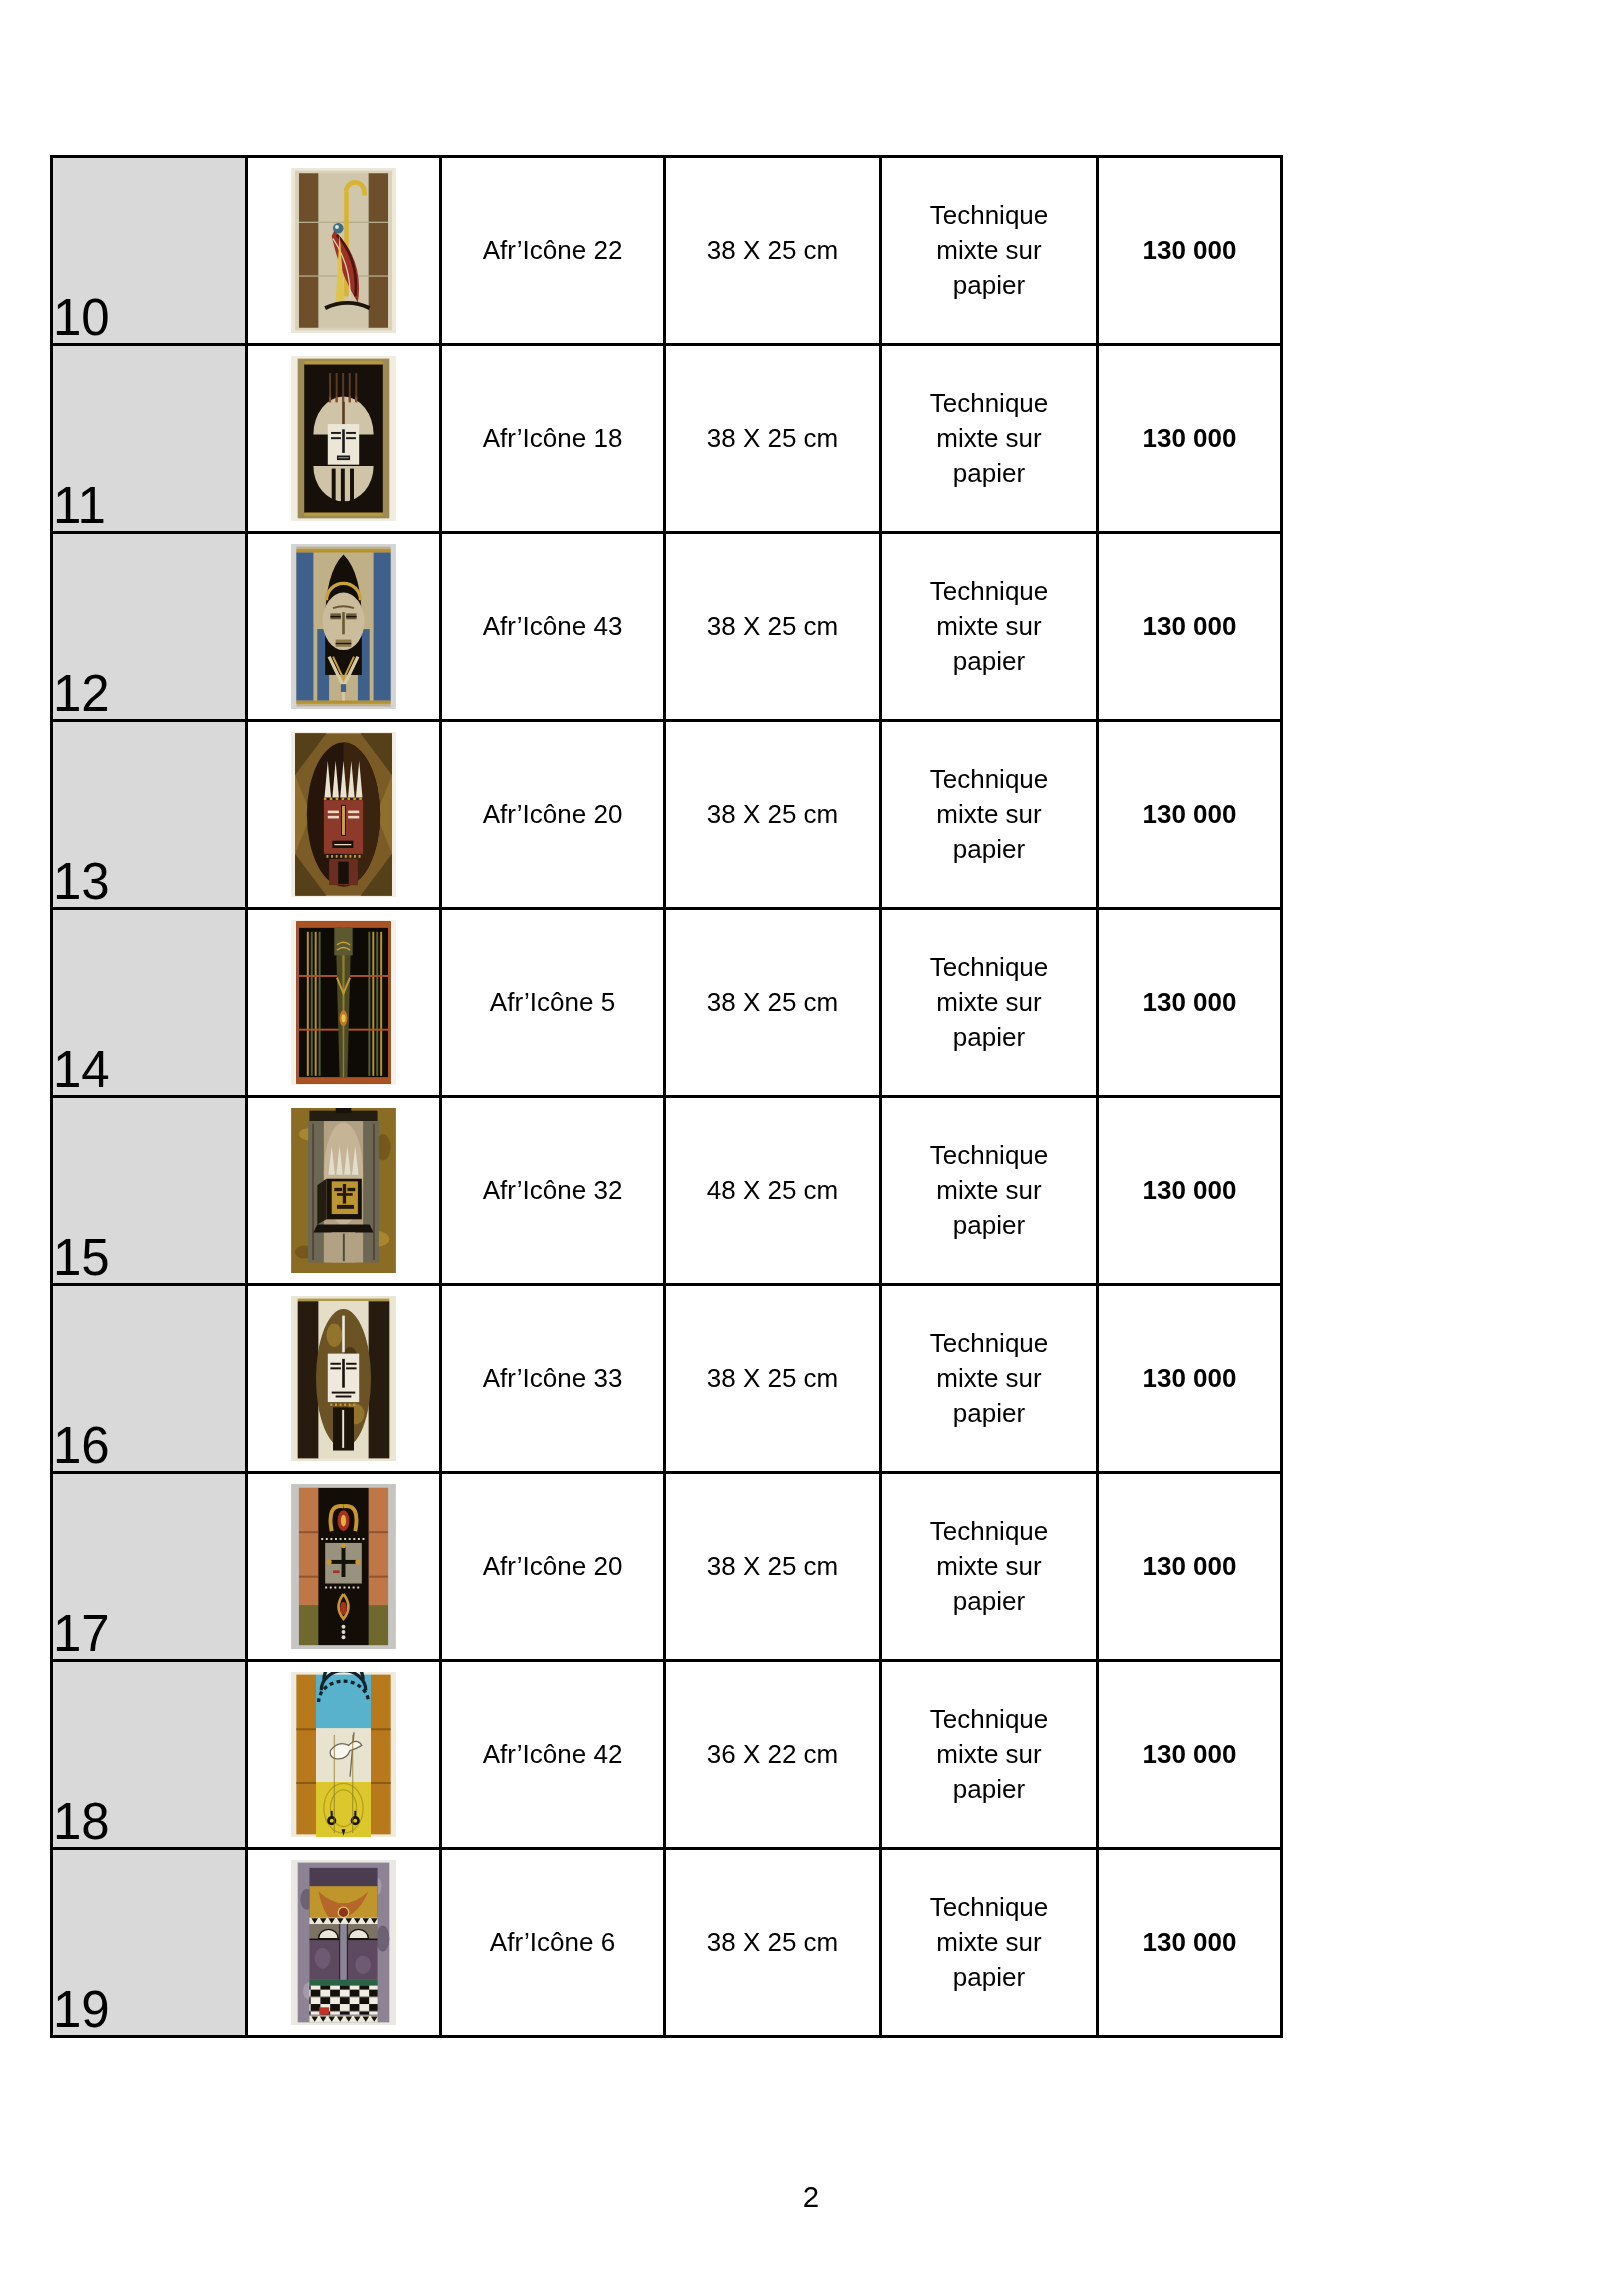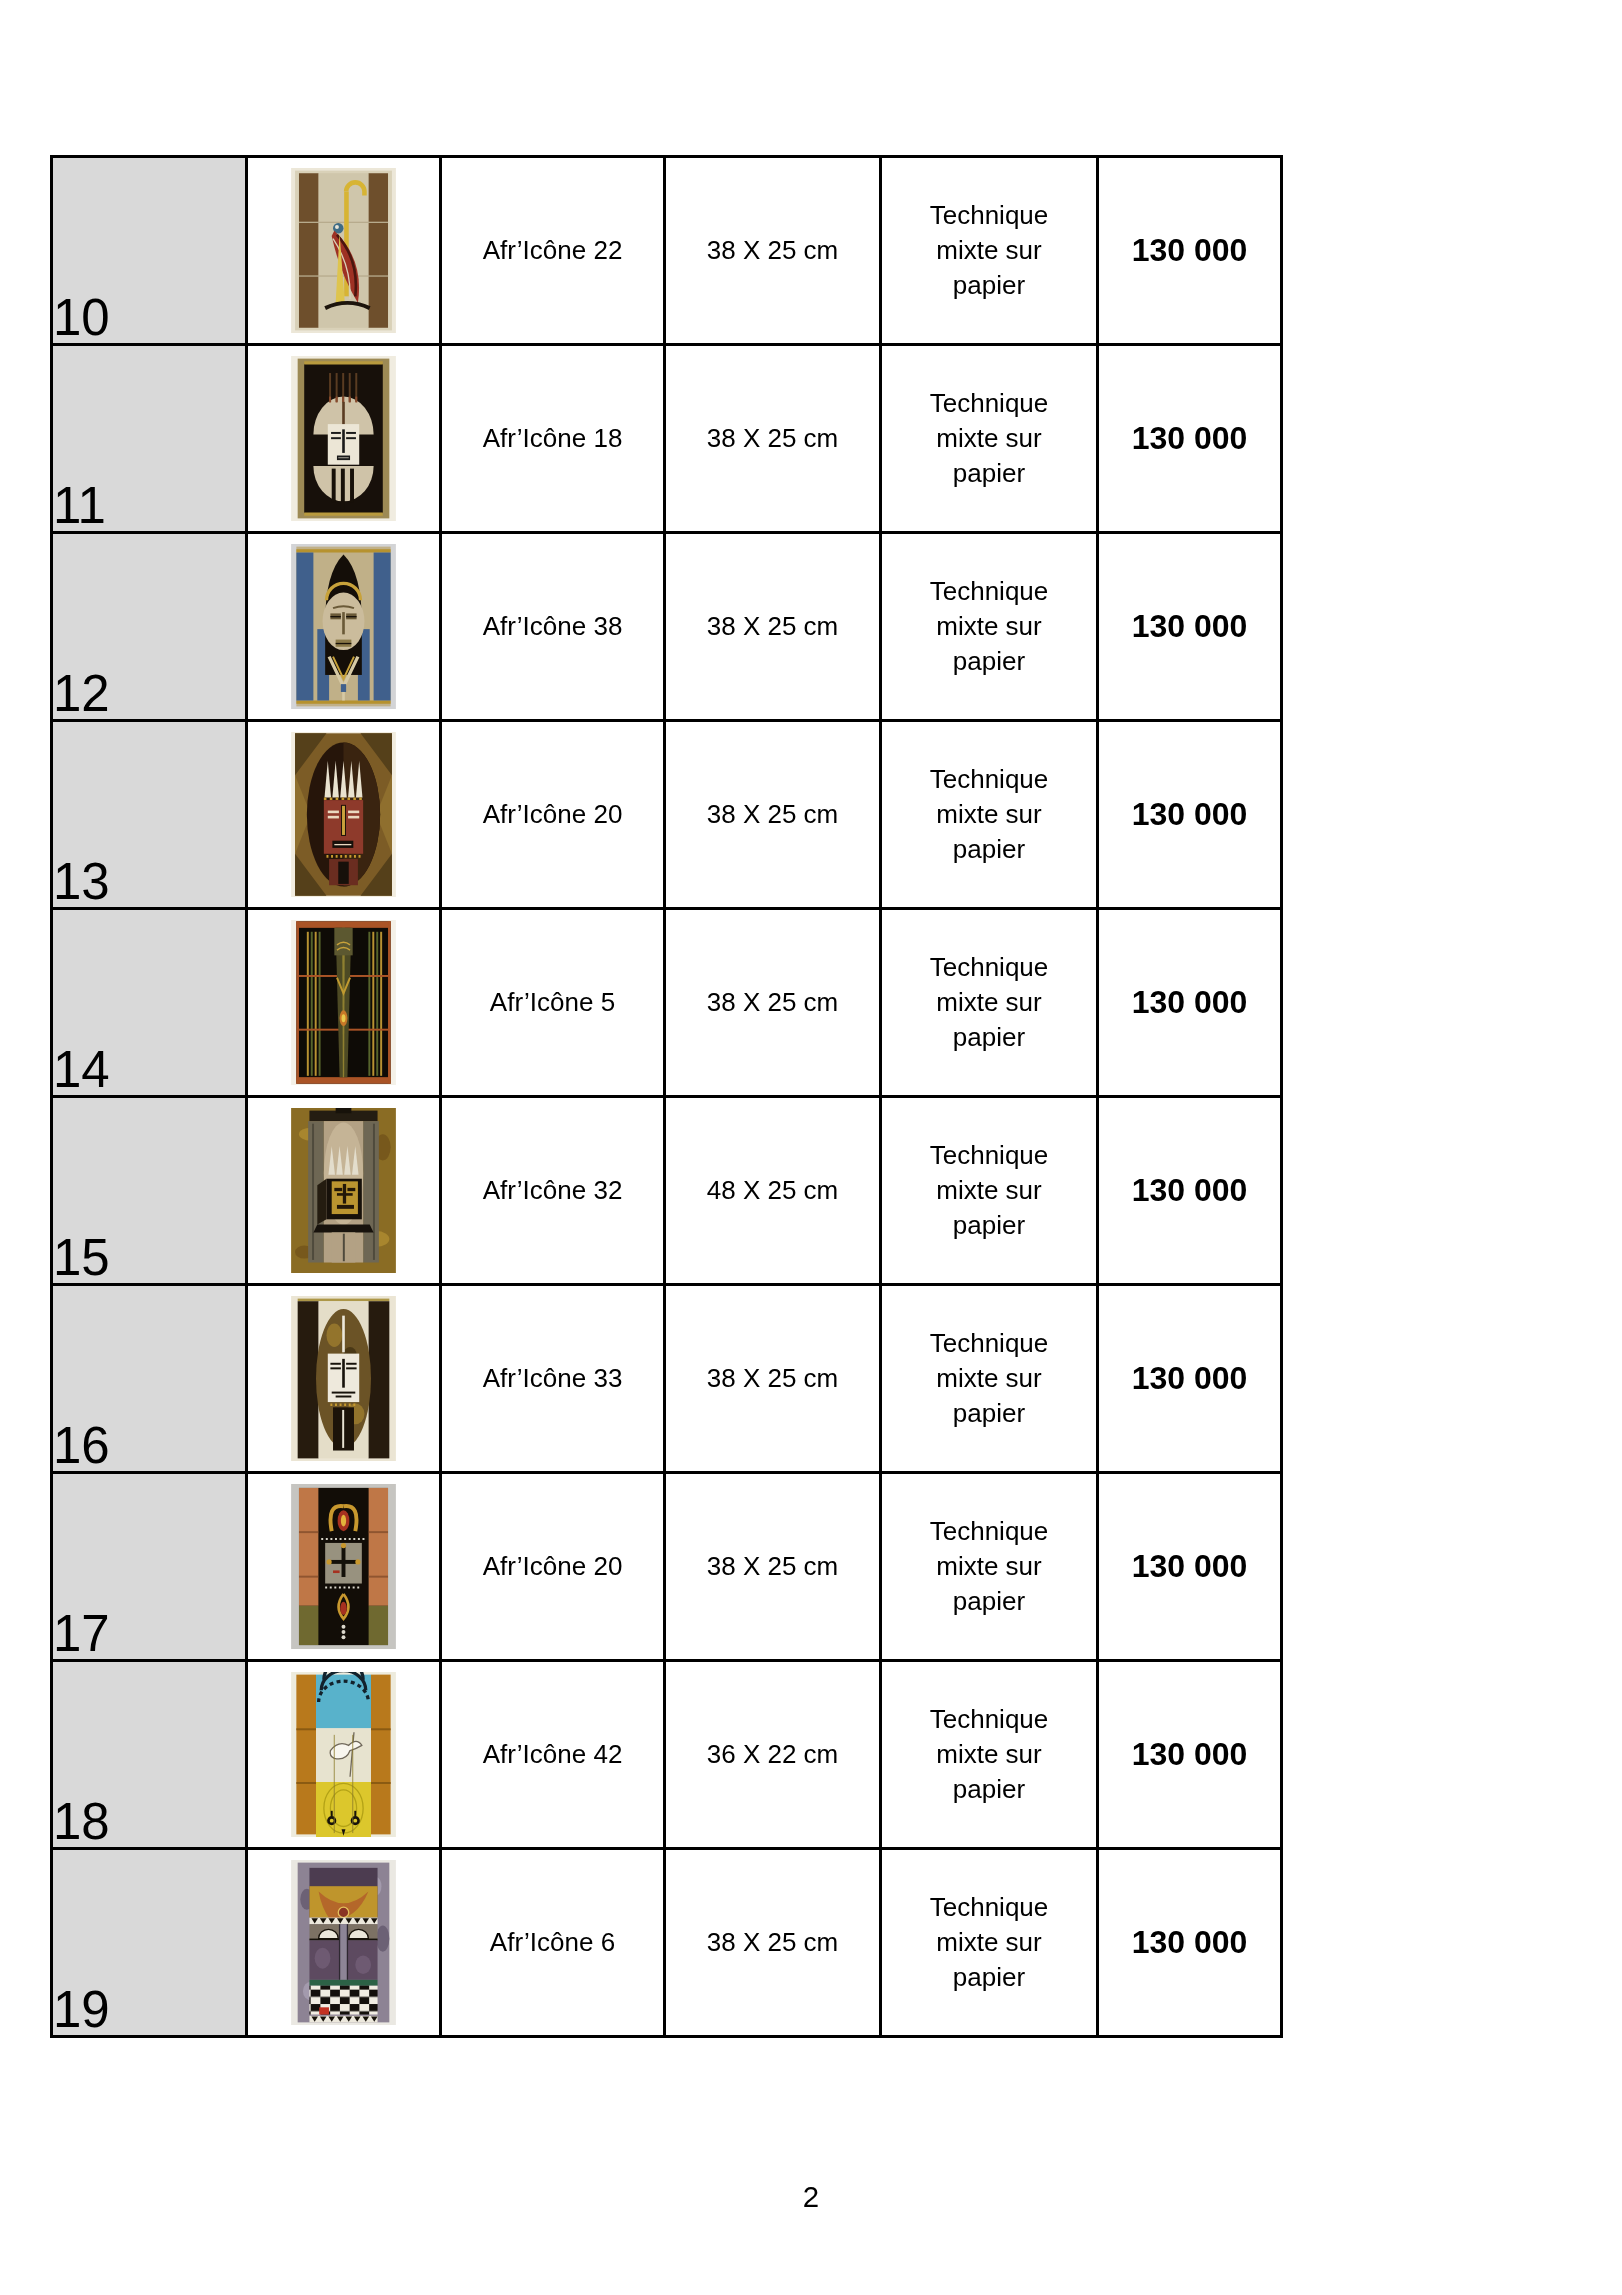--- a/index.html
+++ b/index.html
@@ -5,21 +5,21 @@
   html,body{margin:0;padding:0;background:#ffffff;}
   body{width:1622px;height:2295px;position:relative;font-family:"Liberation Sans",sans-serif;color:#000;}
   .sheet{position:absolute;left:0;top:0;width:1622px;height:2295px;background:#fff;}
   table.catalog{position:absolute;left:50px;top:155px;border-collapse:collapse;table-layout:fixed;}
   table.catalog td{border:3.3px solid #000;padding:0;overflow:hidden;}
   table.catalog tr{height:188px;}
   td.num{background:#d9d9d9;vertical-align:bottom;text-align:left;font-size:51px;line-height:1;padding-bottom:10.5px;}
   td.art{background:#fff;vertical-align:middle;text-align:center;}
   td.txt{vertical-align:middle;text-align:center;font-size:26px;}
   td.tech span{display:block;line-height:1.35;}
-  td.price{vertical-align:middle;text-align:center;font-size:32px;font-weight:bold;}
+  td.price{vertical-align:middle;text-align:center;font-size:26px;font-weight:bold;}
   svg.artimg{display:inline-block;vertical-align:middle;}
   .pagenum{position:absolute;left:0;top:2180px;width:1622px;text-align:center;font-size:29.4px;}
 </style>
 </head>
 <body>
 
 <div class="sheet">
 <table class="catalog">
 <colgroup>
   <col style="width:195px">
@@ -132,21 +132,21 @@
               <rect x="84" y="110" width="16" height="2" fill="#171008"></rect>
       <rect x="78" y="104" width="4" height="34" fill="#6a5a38"></rect>
       <rect x="68" y="146" width="24" height="11" fill="#8a7848"></rect>
               <rect x="68" y="151" width="24" height="2" fill="#171008"></rect>
       <path d="M58 172 L80 218 L102 172" stroke="#d6c9a4" stroke-width="5" fill="none"></path>
       <path d="M64 172 L80 206 L96 172" stroke="#c8a23a" stroke-width="3" fill="none"></path>
       <rect x="76" y="214" width="8" height="12" fill="#40608c"></rect>
               <rect x="78" y="226" width="4" height="13" fill="#d6c9a4"></rect>
     </svg>
   </td>
-  <td class="txt">Afr’Icône 38</td>
+  <td class="txt">Afr’Icône 43</td>
   <td class="txt">38 X 25 cm</td>
   <td class="txt tech">
     <span>Technique</span>
     <span>mixte sur</span>
     <span>papier</span>
   </td>
   <td class="price">130 000</td>
 </tr>
 
 <tr>

